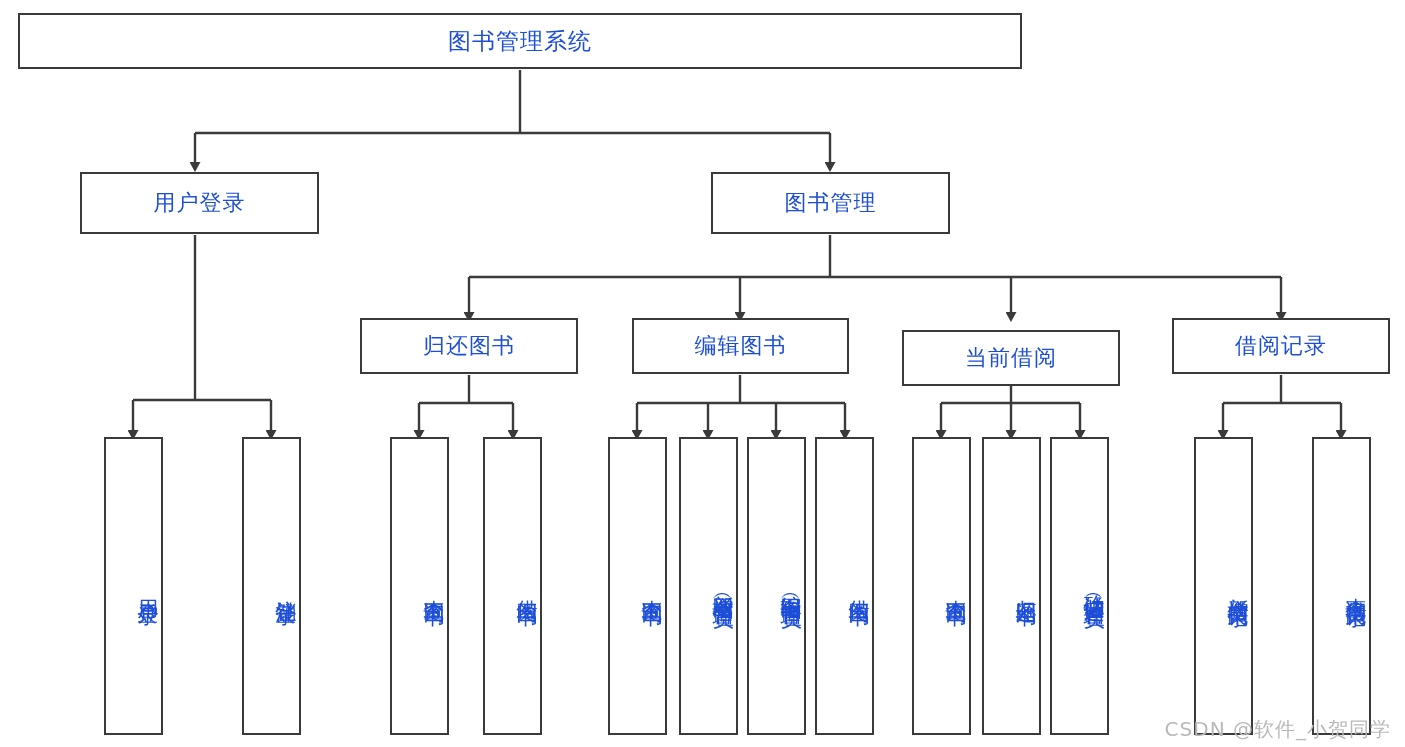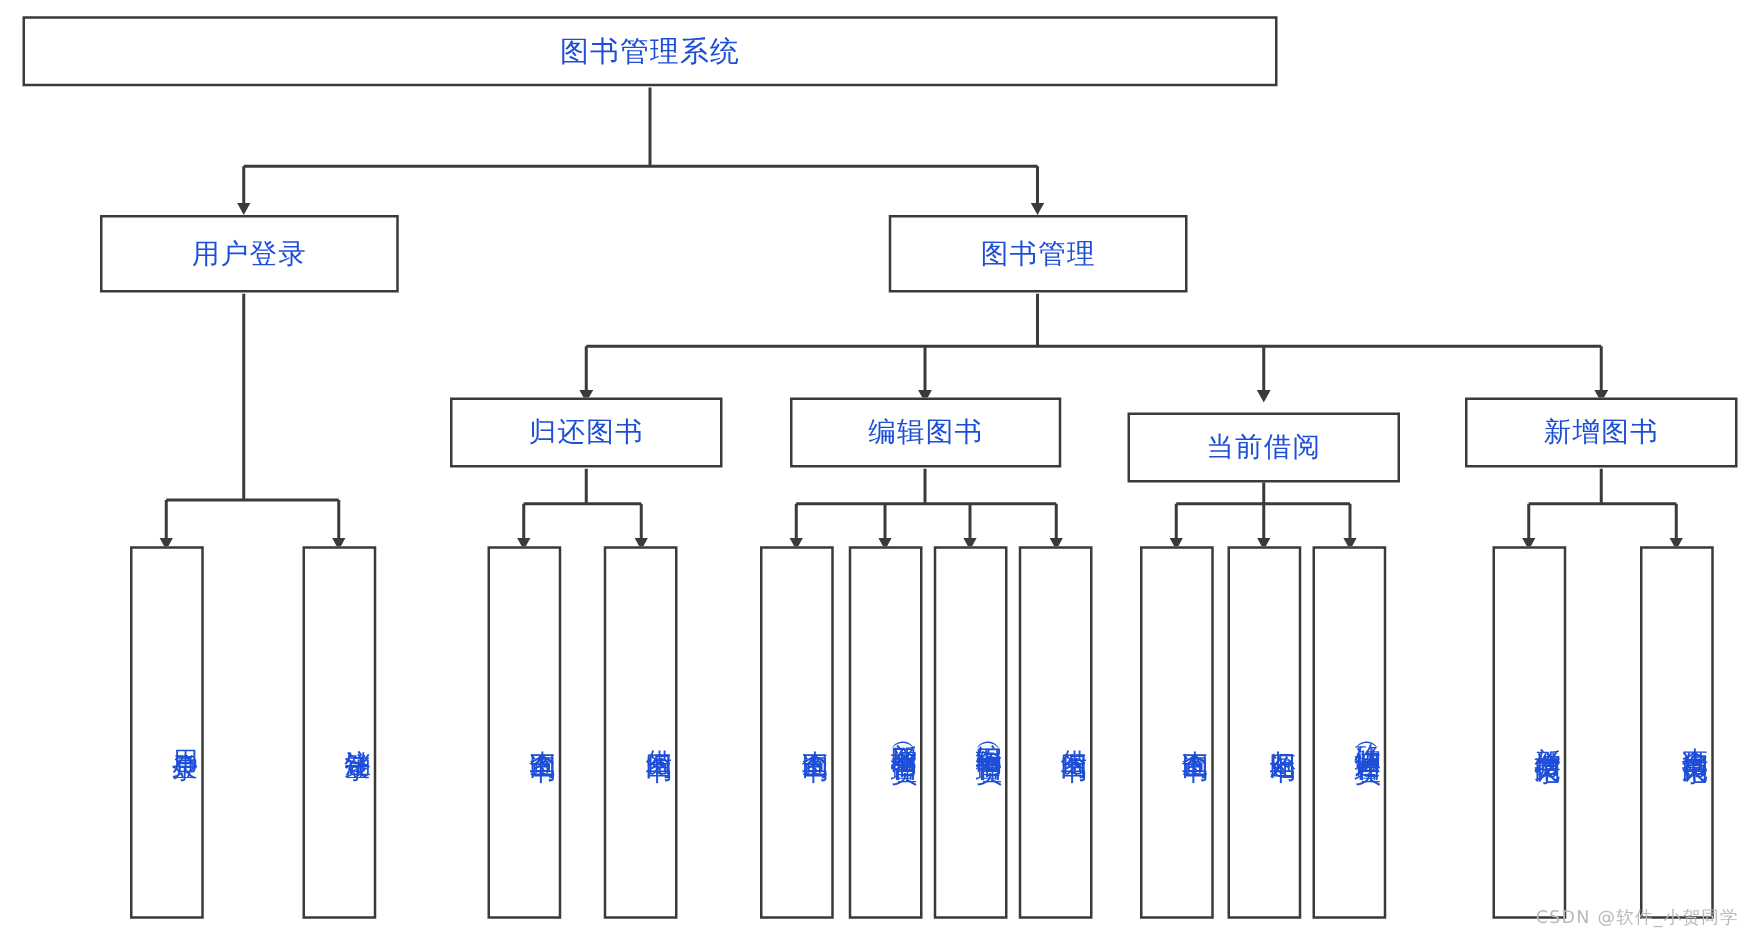--- a/index.html
+++ b/index.html
@@ -50,21 +50,21 @@
     writing-mode:vertical-rl;
     text-orientation:upright;
     display:block;
     max-height:100%;
   }
   .leaf-top .leaf-text{ }
   .watermark{
     position:absolute;
     right:14px;
     bottom:4px;
-    font-size:14px;
+    font-size:20px;
     color:#b9b9b9;
     letter-spacing:1px;
     z-index:3;
     white-space:nowrap;
   }
 </style>
 </head>
 <body>
 
 <div id="stage">
@@ -135,21 +135,21 @@
   <div class="node node-l3" style="left:360px; top:318px; width:218px; height:56px;">
     <span>归还图书</span>
   </div>
   <div class="node node-l3" style="left:632px; top:318px; width:217px; height:56px;">
     <span>编辑图书</span>
   </div>
   <div class="node node-l3" style="left:902px; top:330px; width:218px; height:56px;">
     <span>当前借阅</span>
   </div>
   <div class="node node-l3" style="left:1172px; top:318px; width:218px; height:56px;">
-    <span>新增图书</span>
+    <span>借阅记录</span>
   </div>
 
   <div class="node node-leaf" style="left:104px; top:437px; width:59px; height:298px;">
     <span class="leaf-text">用户登录</span>
   </div>
   <div class="node node-leaf" style="left:242px; top:437px; width:59px; height:298px;">
     <span class="leaf-text">注销登录</span>
   </div>
 
   <div class="node node-leaf" style="left:390px; top:437px; width:59px; height:298px;">

